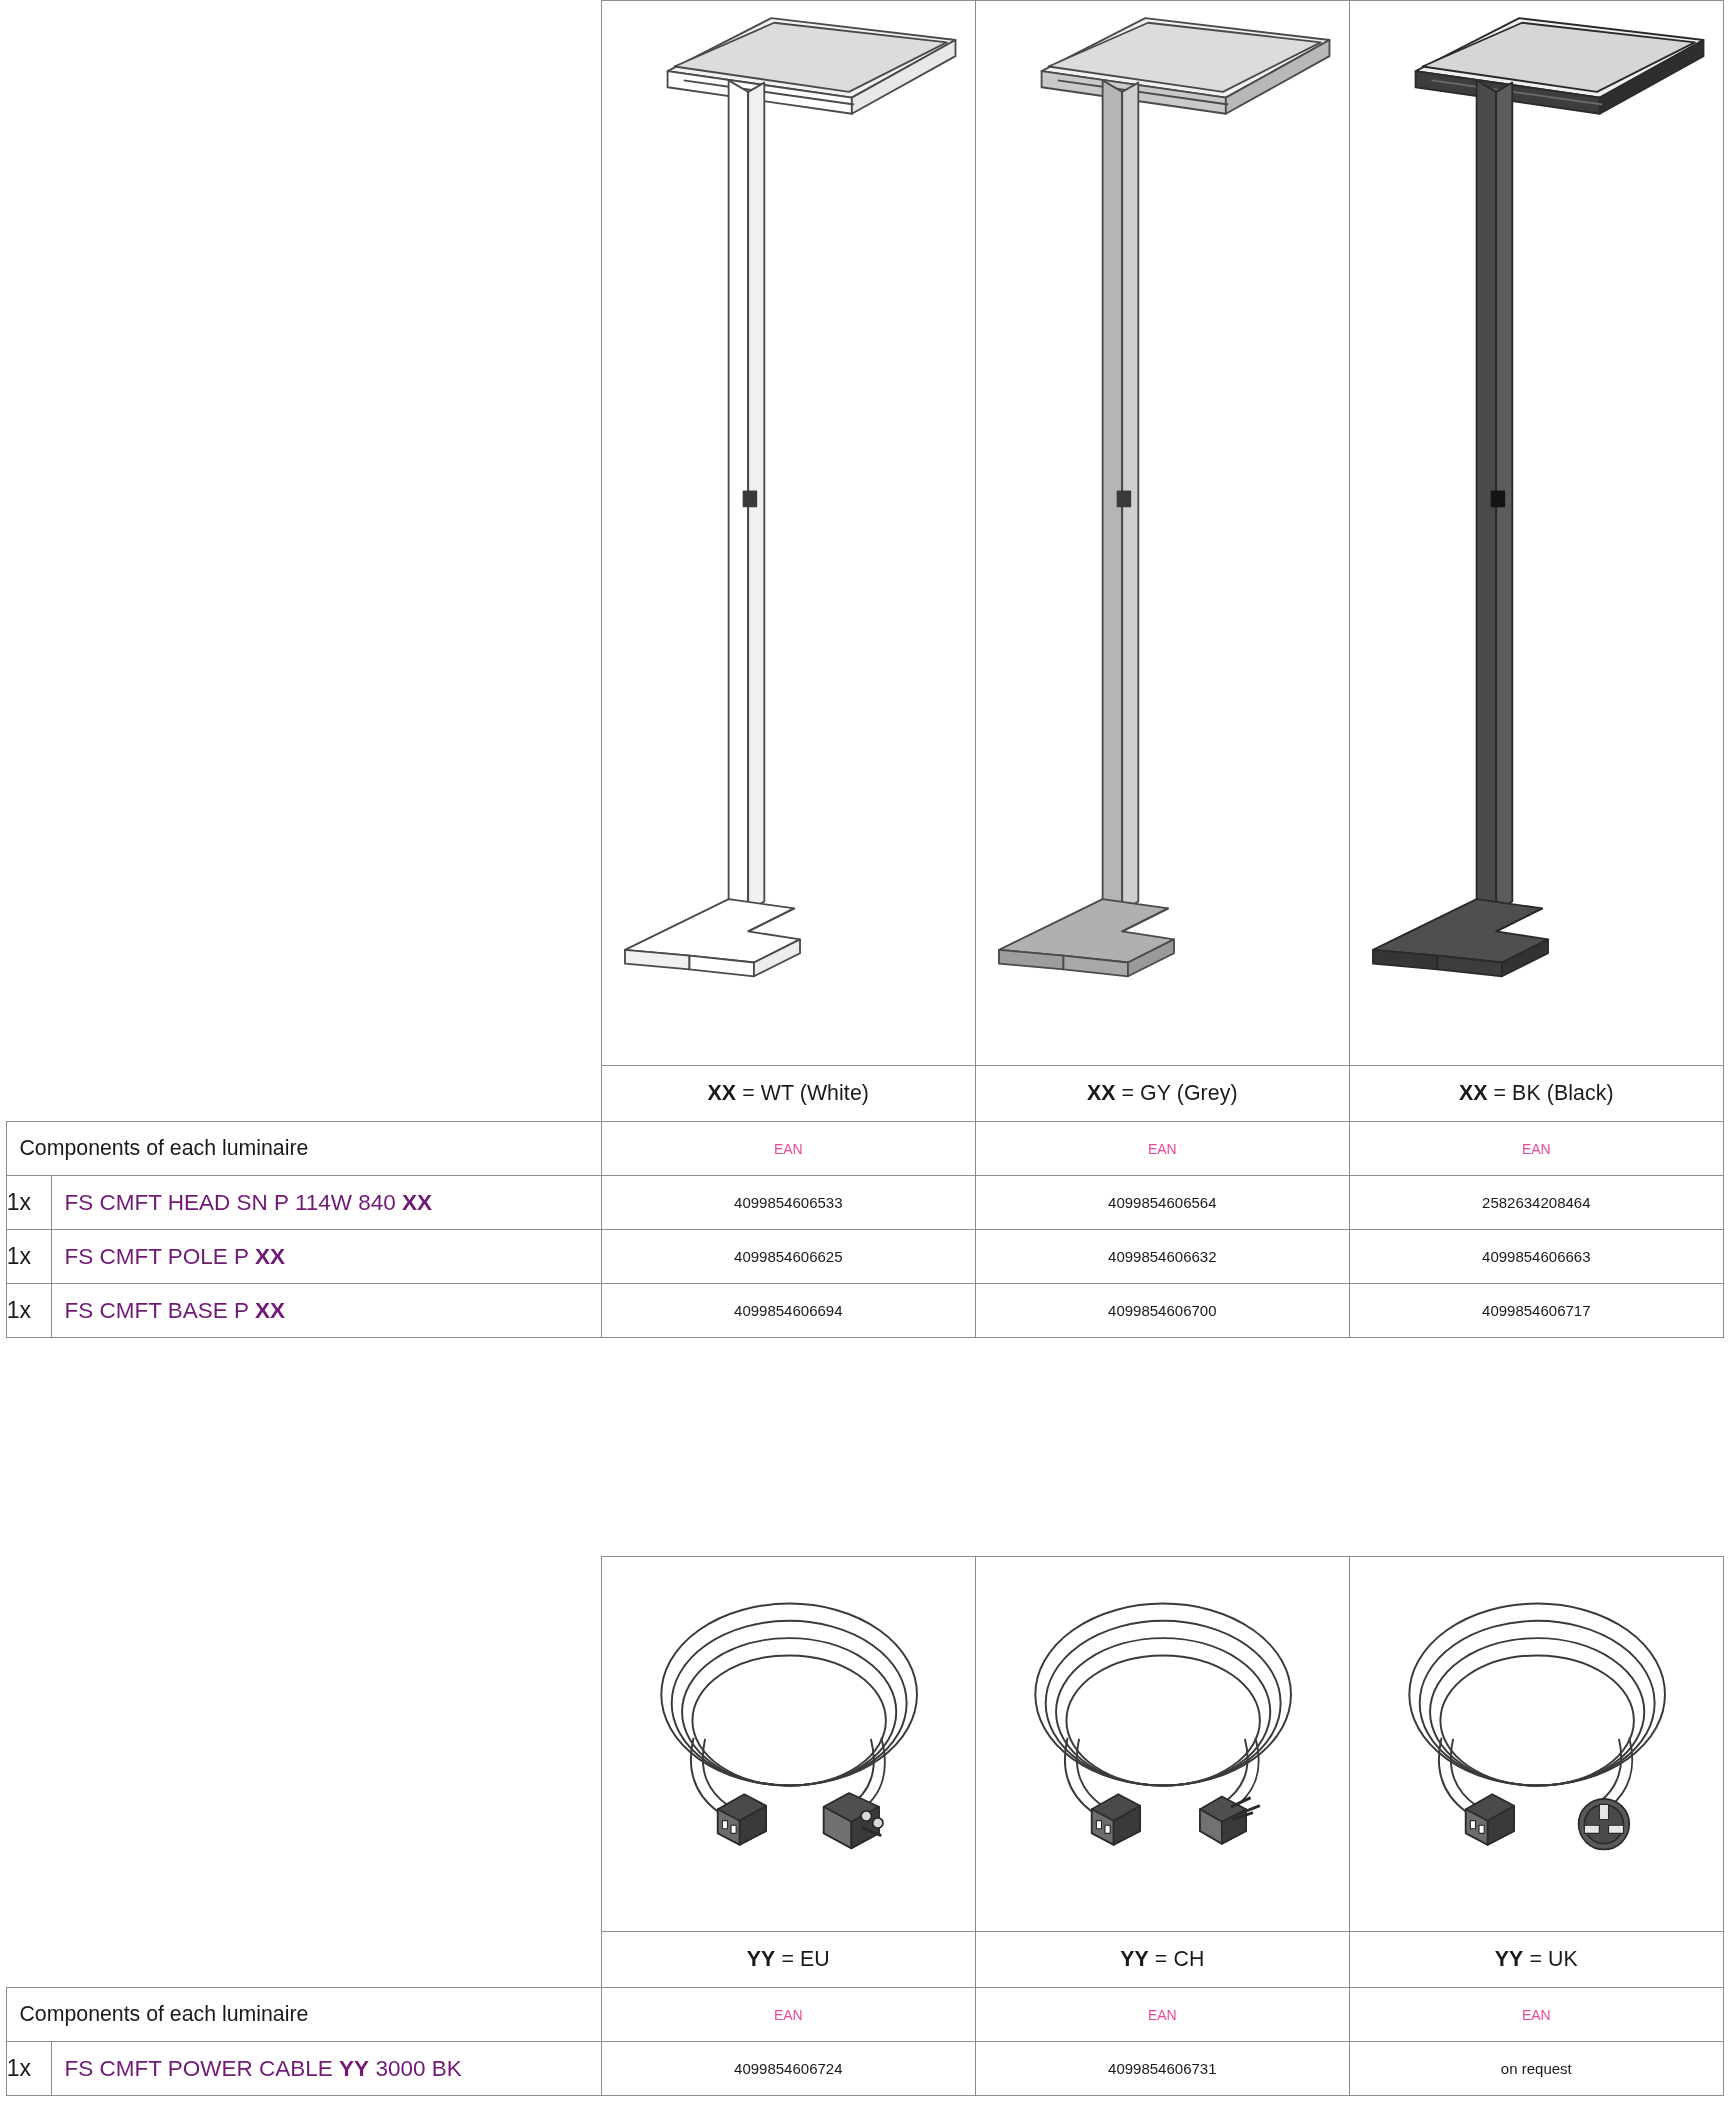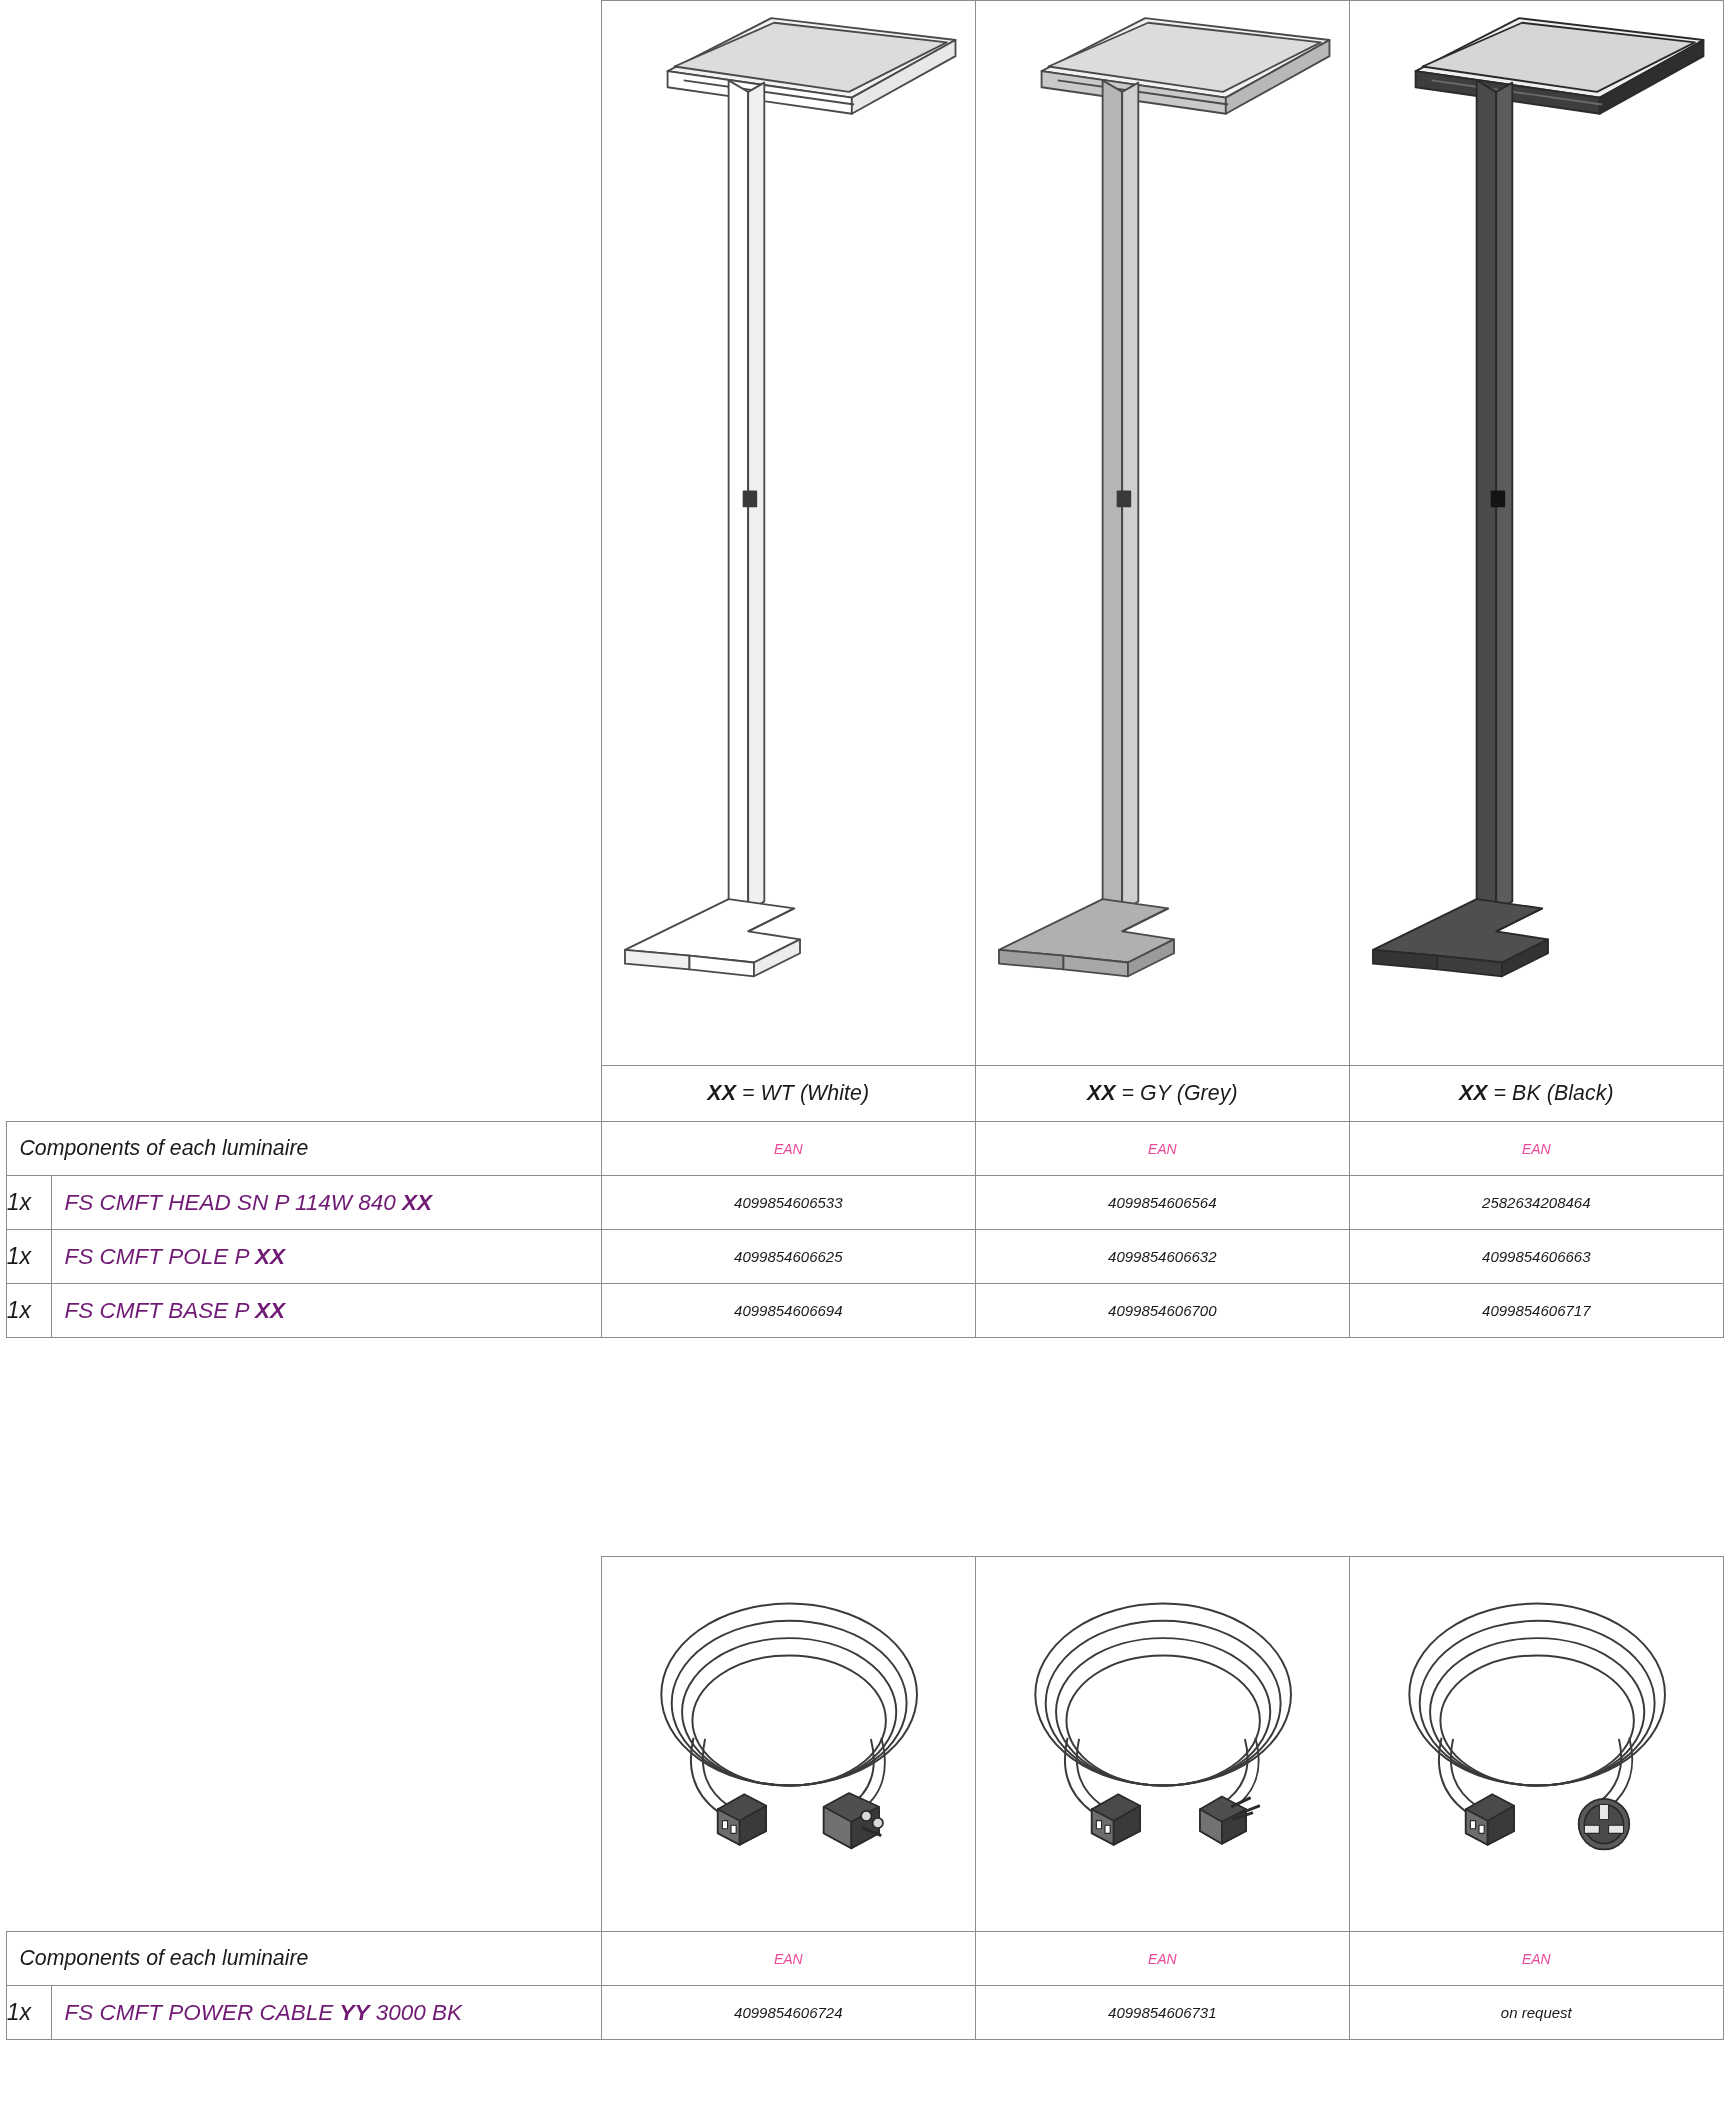--- a/index.html
+++ b/index.html
@@ -14,21 +14,20 @@
     color: #1a1a1a;
     position: relative;
     overflow: hidden;
   }
 
   .page {
     position: relative;
     width: 1729px;
     height: 2108px;
     box-sizing: border-box;
-    font-style: italic;
   }
 
   
   .block {
     position: absolute;
     left: 5.8px;
     width: 1718px;
   }
 
   table.spec {
@@ -370,20 +369,32 @@
                 <circle cx="408" cy="450" r="44" fill="#5a5a5a"></circle>
                 <circle cx="408" cy="450" r="34" fill="#4a4a4a"></circle>
                 <rect x="400" y="416" width="16" height="26" fill="#e6e6e6" stroke="#2a2a2a" stroke-width="2"></rect>
                 <rect x="374" y="452" width="26" height="14" fill="#e6e6e6" stroke="#2a2a2a" stroke-width="2"></rect>
                 <rect x="416" y="452" width="26" height="14" fill="#e6e6e6" stroke="#2a2a2a" stroke-width="2"></rect>
               </g>
             </svg>
           </td>
         </tr>
 
+        <tr class="cap-img-row">
+          <td class="blankcap" colspan="2"></td>
+          <td class="varcap">
+            <b>YY</b><span> = EU</span>
+          </td>
+          <td class="varcap">
+            <b>YY</b><span> = CH</span>
+          </td>
+          <td class="varcap">
+            <b>YY</b><span> = UK</span>
+          </td>
+        </tr>
 
         <tr>
           <td class="hdr-left" colspan="2">Components of each luminaire</td>
           <td class="hdr-ean">EAN</td>
           <td class="hdr-ean">EAN</td>
           <td class="hdr-ean">EAN</td>
         </tr>
 
         <tr>
           <td class="qty">1x</td>

